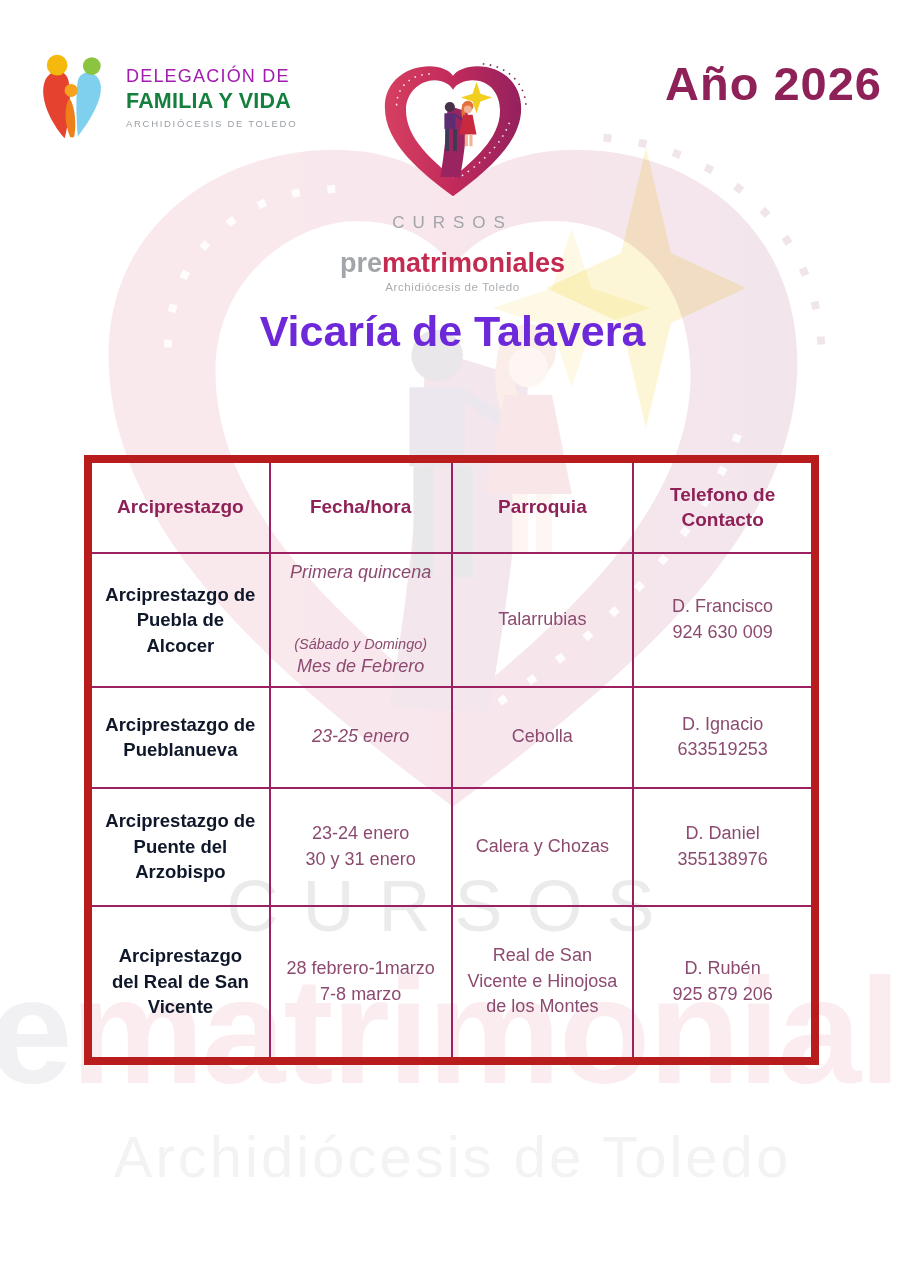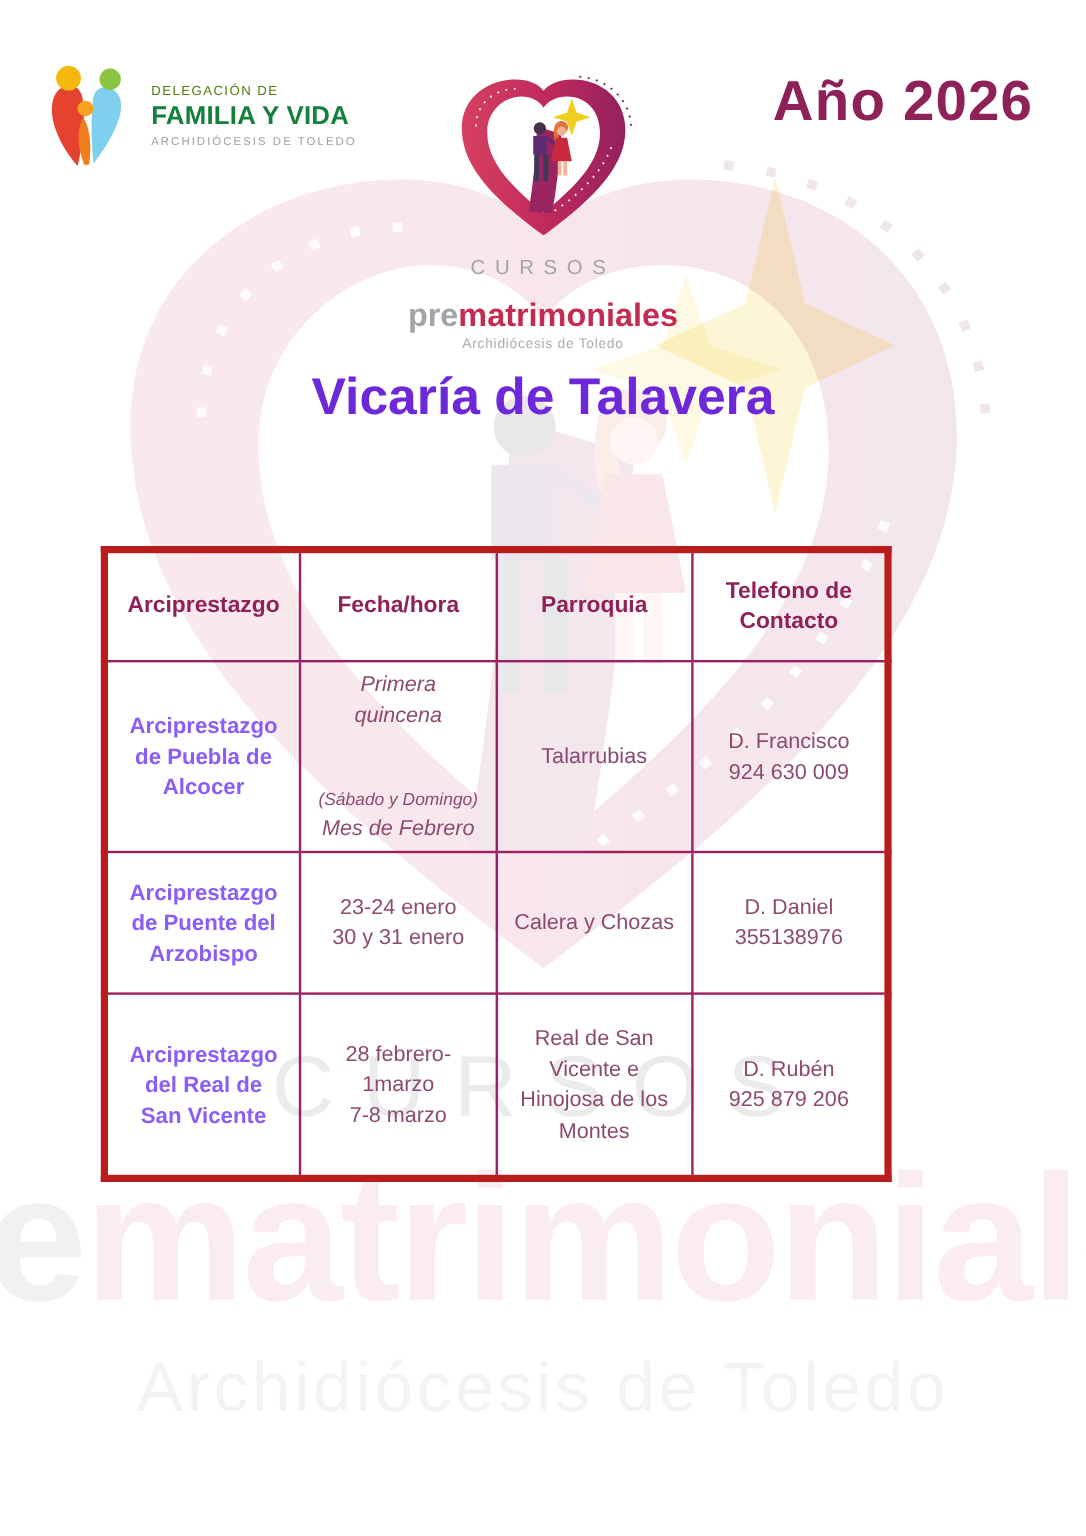--- a/index.html
+++ b/index.html
@@ -15,48 +15,48 @@
              line-height:1;margin-top:-16px;}
   .wm-prem{font-size:150px;font-weight:bold;white-space:nowrap;line-height:1;margin-top:14px;letter-spacing:-2px;}
   .wm-prem .pre{color:rgba(120,115,145,.10);}
   .wm-prem .mat{color:rgba(196,43,80,.09);}
   .wm-arch{font-size:58px;letter-spacing:3px;color:rgba(140,135,140,.10);margin-top:22px;line-height:1;}
 
   
   .family-logo{position:absolute;top:52px;left:36px;display:flex;align-items:center;gap:14px;z-index:1;}
   .family-logo svg{width:76px;height:90px;}
   .fl-text{display:flex;flex-direction:column;}
-  .fl-1{font-size:11px;color:#4d7c0f;letter-spacing:1.2px;margin-bottom:2px;}
+  .fl-1{font-size:18px;color:#a21caf;letter-spacing:1.2px;margin-bottom:2px;}
   .fl-2{font-size:21.5px;font-weight:bold;color:#15803d;letter-spacing:.2px;}
   .fl-3{font-size:9.5px;color:#9ba0a5;letter-spacing:1.7px;margin-top:4px;}
 
   .cursos-logo{position:absolute;top:60px;left:50%;transform:translateX(-50%);
                text-align:center;z-index:1;width:360px;}
   .cl-heart{width:158px;height:152px;display:block;margin:0 auto;}
   .cl-cursos{font-size:17px;letter-spacing:8px;color:#a1a5a9;line-height:1;margin-top:2px;}
   .cl-prem{font-size:27px;font-weight:bold;line-height:1.1;margin-top:18px;}
   .cl-prem .pre{color:#a1a5a9;}
   .cl-prem .mat{color:#c42b50;}
   .cl-arch{font-size:11.5px;color:#a9adb1;letter-spacing:.6px;margin-top:2px;}
 
-  .year{position:absolute;top:60px;right:44px;font-size:47px;font-weight:bold;
+  .year{position:absolute;top:60px;right:23px;font-size:47px;font-weight:bold;
         color:#8e2157;letter-spacing:1px;z-index:1;line-height:1;}
 
   .title{position:absolute;top:308px;left:0;width:100%;text-align:center;
          font-size:43px;font-weight:bold;color:#6d28d9;z-index:1;line-height:1.1;}
 
   
-  .sched{position:absolute;top:455px;left:84px;width:659px;z-index:1;
+  .sched{position:absolute;top:455px;left:84px;width:735px;z-index:1;
          border-collapse:collapse;table-layout:fixed;background:transparent;
-         border:6px solid #b91c1c;}
+         border:8px solid #b91c1c;}
   .sched th,.sched td{border:2px solid #9c2162;text-align:center;vertical-align:middle;
                       padding:6px 13px;}
   .sched th{font-size:19px;font-weight:bold;color:#8e2157;height:77px;line-height:1.3;}
   .sched td{font-size:18px;color:#8c4a70;line-height:1.42;}
-  .sched td.arci{font-weight:bold;color:#8b5cf6;font-size:18.5px;line-height:1.38;}
+  .sched td.arci{font-weight:bold;color:#0f172a;font-size:18.5px;line-height:1.38;}
   .r0 td{height:109px;} .r1 td{height:87px;} .r2 td{height:104px;} .r3 td{height:138px;}
   .cell-line{display:block;}
   .it{font-style:italic;}
   .sm{font-size:14.5px;margin-top:48px;}
 </style>
 </head>
 <body>
 
 <svg width="0" height="0" style="position:absolute" aria-hidden="true">
   <defs>
@@ -151,20 +151,31 @@
           <span class="cell-line it">Primera quincena</span>
           <span class="cell-line it sm">(Sábado y Domingo)</span>
           <span class="cell-line it">Mes de Febrero</span>
         </td>
         <td>Talarrubias</td>
         <td>
           <span class="cell-line">D. Francisco</span>
           <span class="cell-line">924 630 009</span>
         </td>
       </tr>
+      <tr class="r1">
+        <td class="arci">Arciprestazgo de Pueblanueva</td>
+        <td>
+          <span class="cell-line it">23-25 enero</span>
+        </td>
+        <td>Cebolla</td>
+        <td>
+          <span class="cell-line">D. Ignacio</span>
+          <span class="cell-line">633519253</span>
+        </td>
+      </tr>
       <tr class="r2">
         <td class="arci">Arciprestazgo de Puente del Arzobispo</td>
         <td>
           <span class="cell-line">23-24 enero</span>
           <span class="cell-line">30 y 31 enero</span>
         </td>
         <td>Calera y Chozas</td>
         <td>
           <span class="cell-line">D. Daniel</span>
           <span class="cell-line">355138976</span>

